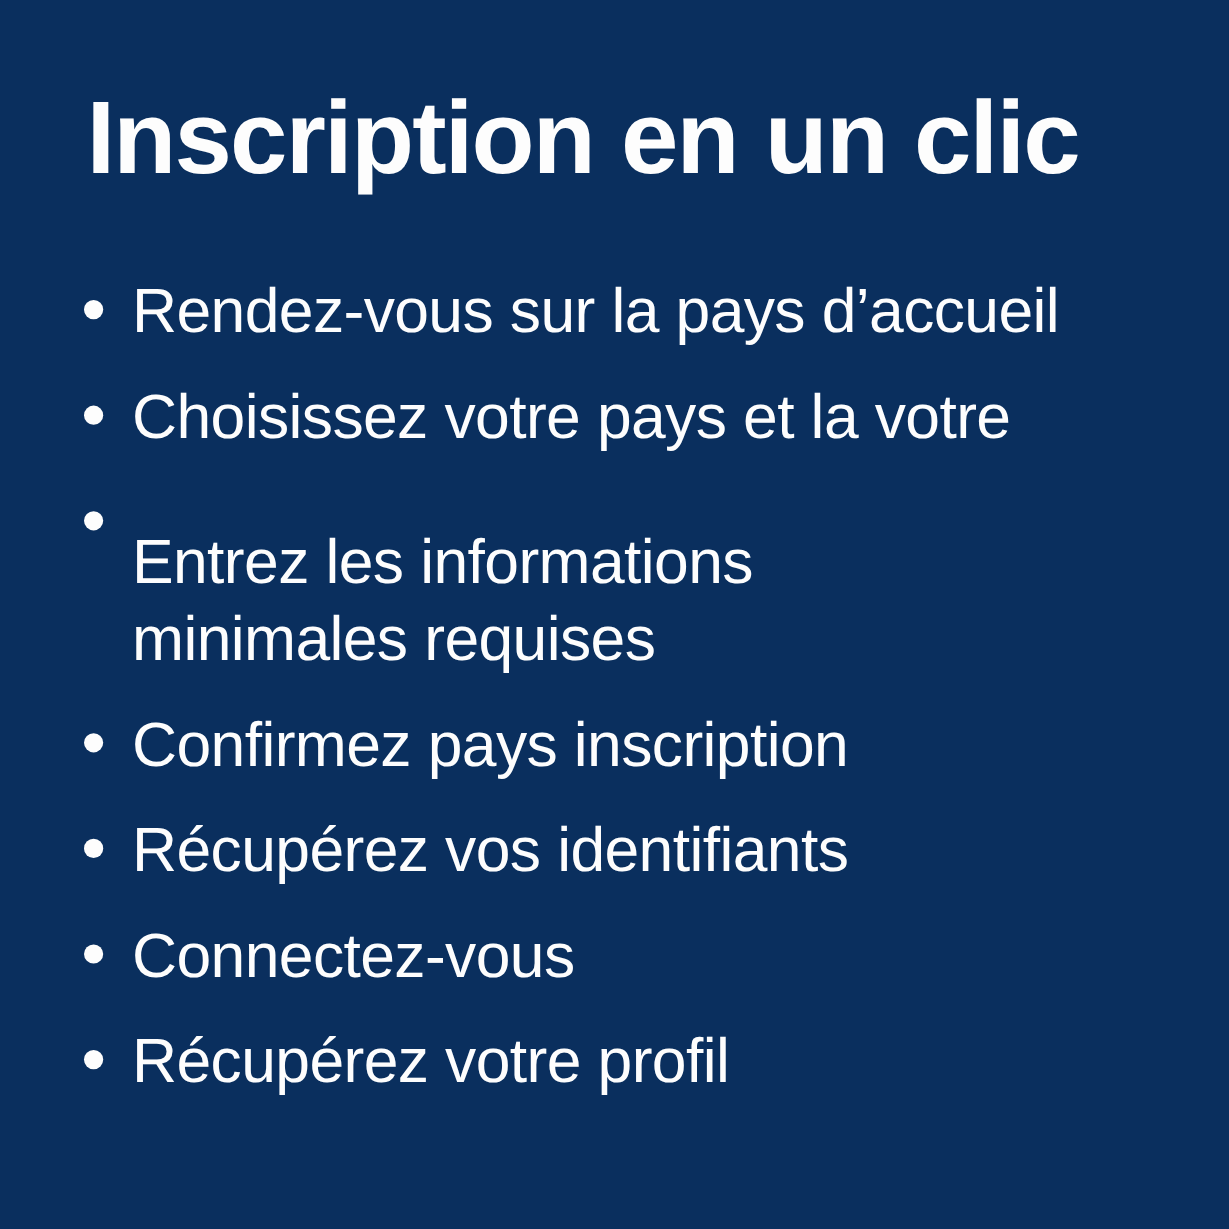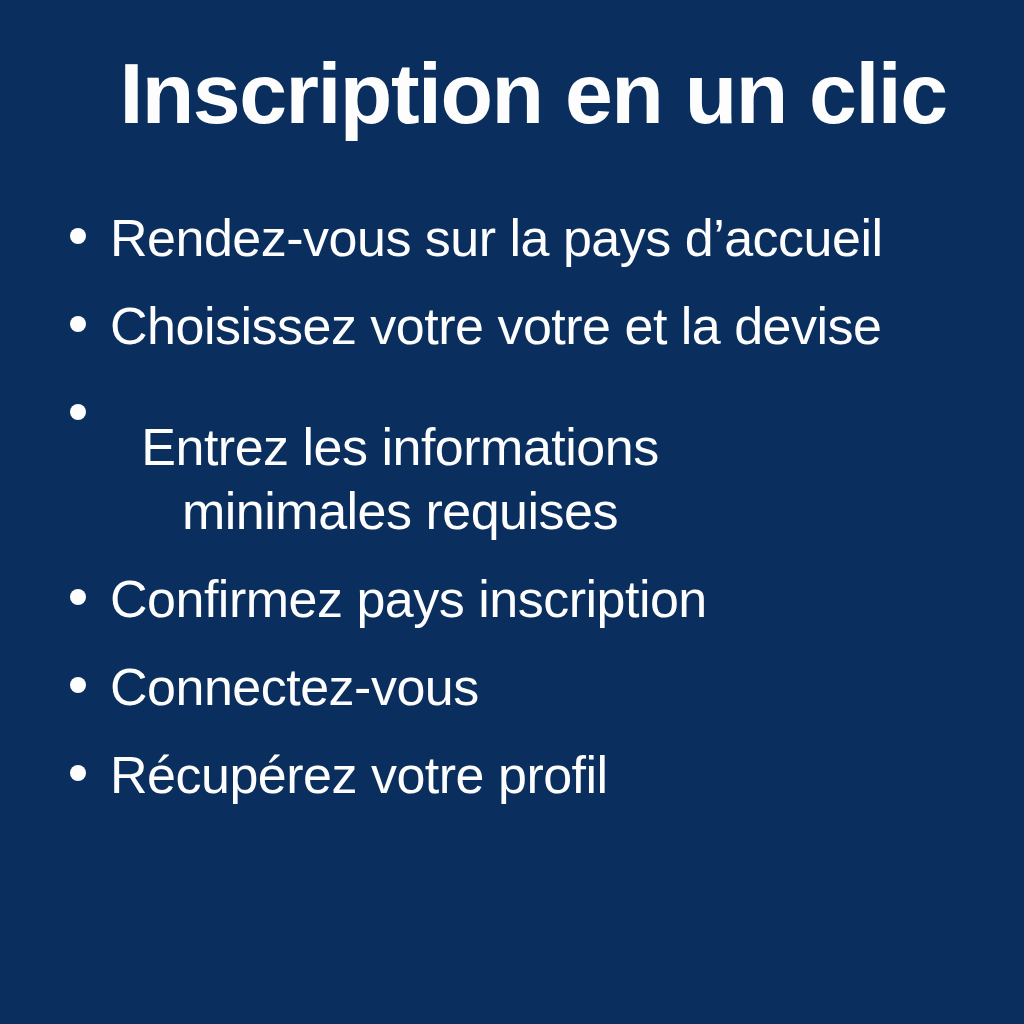--- a/index.html
+++ b/index.html
@@ -15,22 +15,21 @@
     width: 1024px;
     height: 1024px;
     background: var(--bg);
     color: var(--fg);
     font-family: "Liberation Sans", "DejaVu Sans", sans-serif;
     overflow: hidden;
   }
   .slide {
     width: 1024px;
     height: 1024px;
-    padding: 44px 30px 0 70px;
-    text-align: center;
+    padding: 66px 30px 0 70px;
   }
   .slide-title {
     margin: 0 0 63px 2px;
     font-size: 86px;
     font-weight: 700;
     line-height: 1.15;
     letter-spacing: -1.5px;
     color: var(--fg);
   }
   ul.bullet-list {
@@ -69,29 +68,33 @@
 <div class="slide">
   <h1 class="slide-title">Inscription en un clic</h1>
 
   <ul class="bullet-list">
     <li>
       <span class="bullet-dot"></span>
       <span class="bullet-text">Rendez-vous sur la pays d’accueil</span>
     </li>
     <li>
       <span class="bullet-dot"></span>
-      <span class="bullet-text">Choisissez votre votre et la devise</span>
+      <span class="bullet-text">Choisissez votre pays et la votre</span>
     </li>
     <li class="narrow">
       <span class="bullet-dot"></span>
       <span class="bullet-text">Entrez les informations minimales requises</span>
     </li>
     <li>
       <span class="bullet-dot"></span>
       <span class="bullet-text">Confirmez pays inscription</span>
+    </li>
+    <li>
+      <span class="bullet-dot"></span>
+      <span class="bullet-text">Récupérez vos identifiants</span>
     </li>
     <li>
       <span class="bullet-dot"></span>
       <span class="bullet-text">Connectez-vous</span>
     </li>
     <li>
       <span class="bullet-dot"></span>
       <span class="bullet-text">Récupérez votre profil</span>
     </li>
   </ul>

